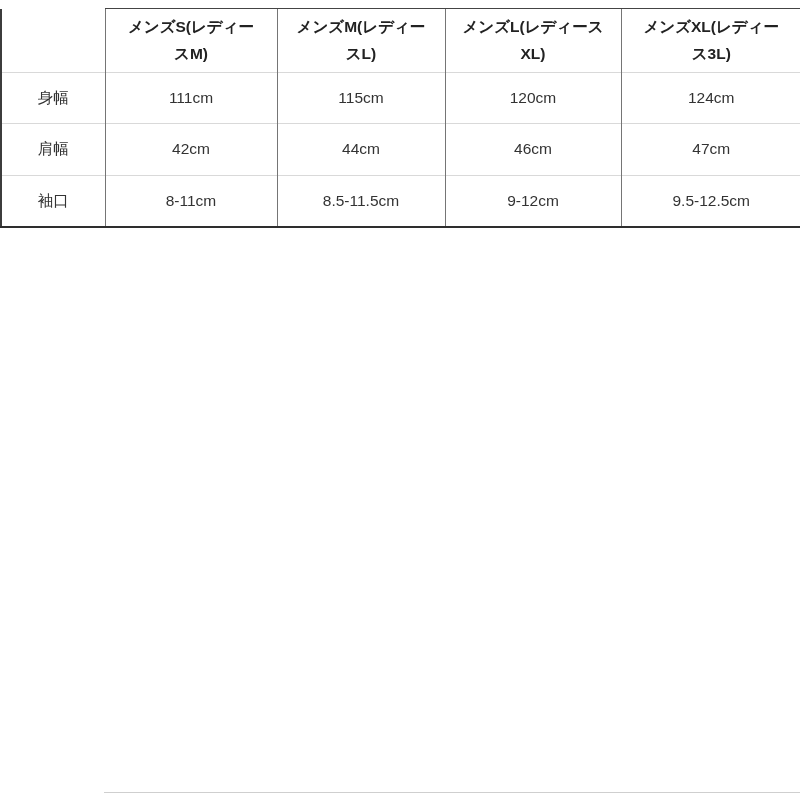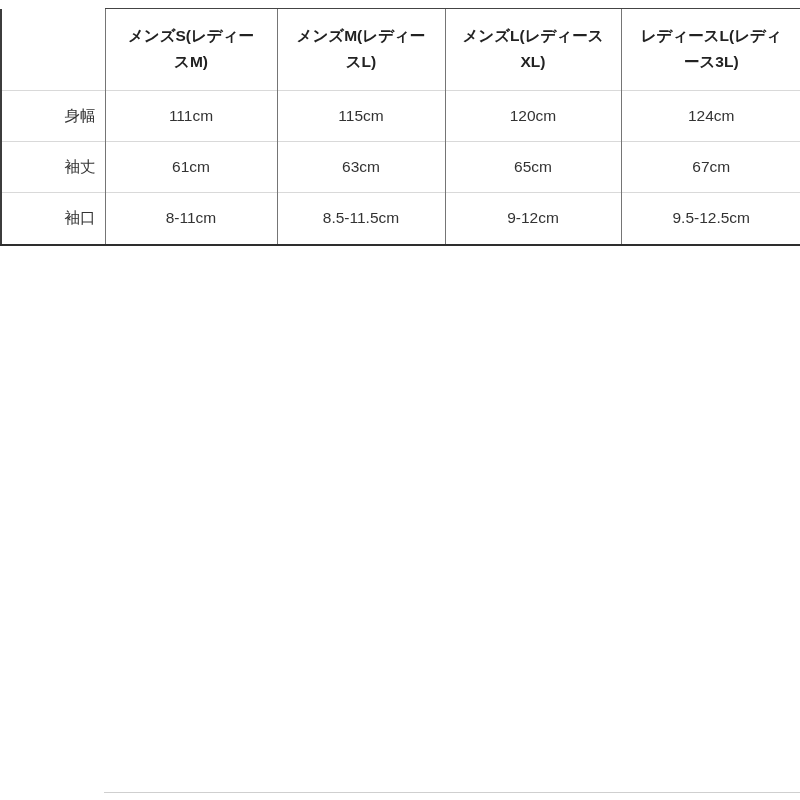--- a/index.html
+++ b/index.html
@@ -45,37 +45,36 @@
   table.size-chart th + td,
   table.size-chart td + td {
     border-left: 1px solid #757575;
   }
   
   table.size-chart thead tr { height: 64px; }
   table.size-chart thead th {
     font-weight: bold;
     color: #222222;
     border-top: 1px solid #444444;
-    padding: 14px 15px;
+    padding: 5px 15px;
   }
   table.size-chart thead th.corner {
     border-top: none;
   }
   
   table.size-chart tbody tr { height: 49px; }
   table.size-chart tbody tr.tall { height: 73px; }
   table.size-chart tbody th,
   table.size-chart tbody td {
     border-top: 1px solid #d9d9d9;
   }
   table.size-chart tbody th.rowlabel {
     font-weight: normal;
     color: #333333;
     padding: 10px 9px;
-    text-align: right;
   }
   .bottom-divider {
     position: absolute;
     left: 104px;
     right: 0;
     top: 792px;
     height: 1px;
     background: #cfcfcf;
   }
 </style>
@@ -91,37 +90,37 @@
       <col style="width:168px">
       <col style="width:176px">
       <col style="width:180px">
     </colgroup>
     <thead>
       <tr>
         <th class="corner"></th>
         <th>メンズS(レディースM)</th>
         <th>メンズM(レディースL)</th>
         <th>メンズL(レディースXL)</th>
-        <th>レディースL(レディース3L)</th>
+        <th>メンズXL(レディース3L)</th>
       </tr>
     </thead>
     <tbody>
       <tr>
         <th class="rowlabel">身幅</th>
         <td>111cm</td>
         <td>115cm</td>
         <td>120cm</td>
         <td>124cm</td>
       </tr>
       <tr>
-        <th class="rowlabel">袖丈</th>
-        <td>61cm</td>
-        <td>63cm</td>
-        <td>65cm</td>
-        <td>67cm</td>
+        <th class="rowlabel">肩幅</th>
+        <td>42cm</td>
+        <td>44cm</td>
+        <td>46cm</td>
+        <td>47cm</td>
       </tr>
       <tr>
         <th class="rowlabel">袖口</th>
         <td>8-11cm</td>
         <td>8.5-11.5cm</td>
         <td>9-12cm</td>
         <td>9.5-12.5cm</td>
       </tr>
     </tbody>
   </table>

